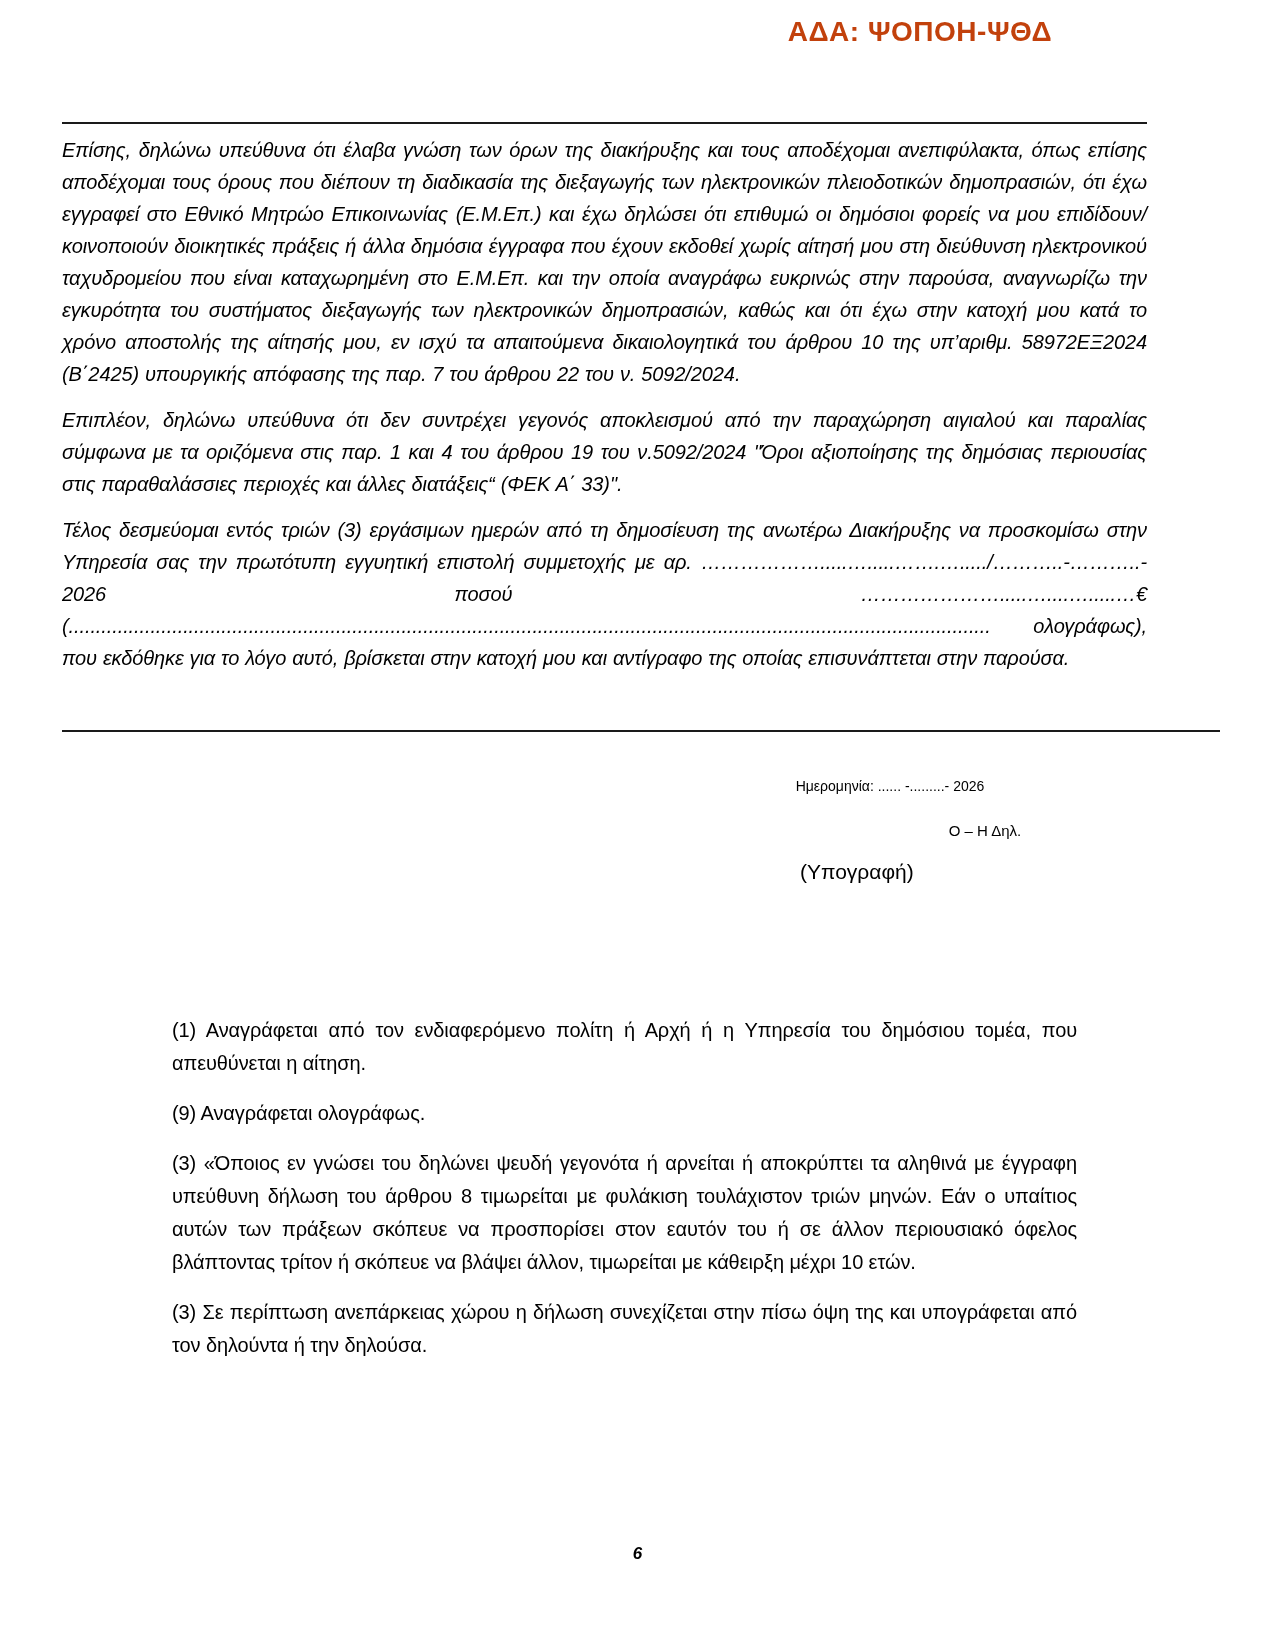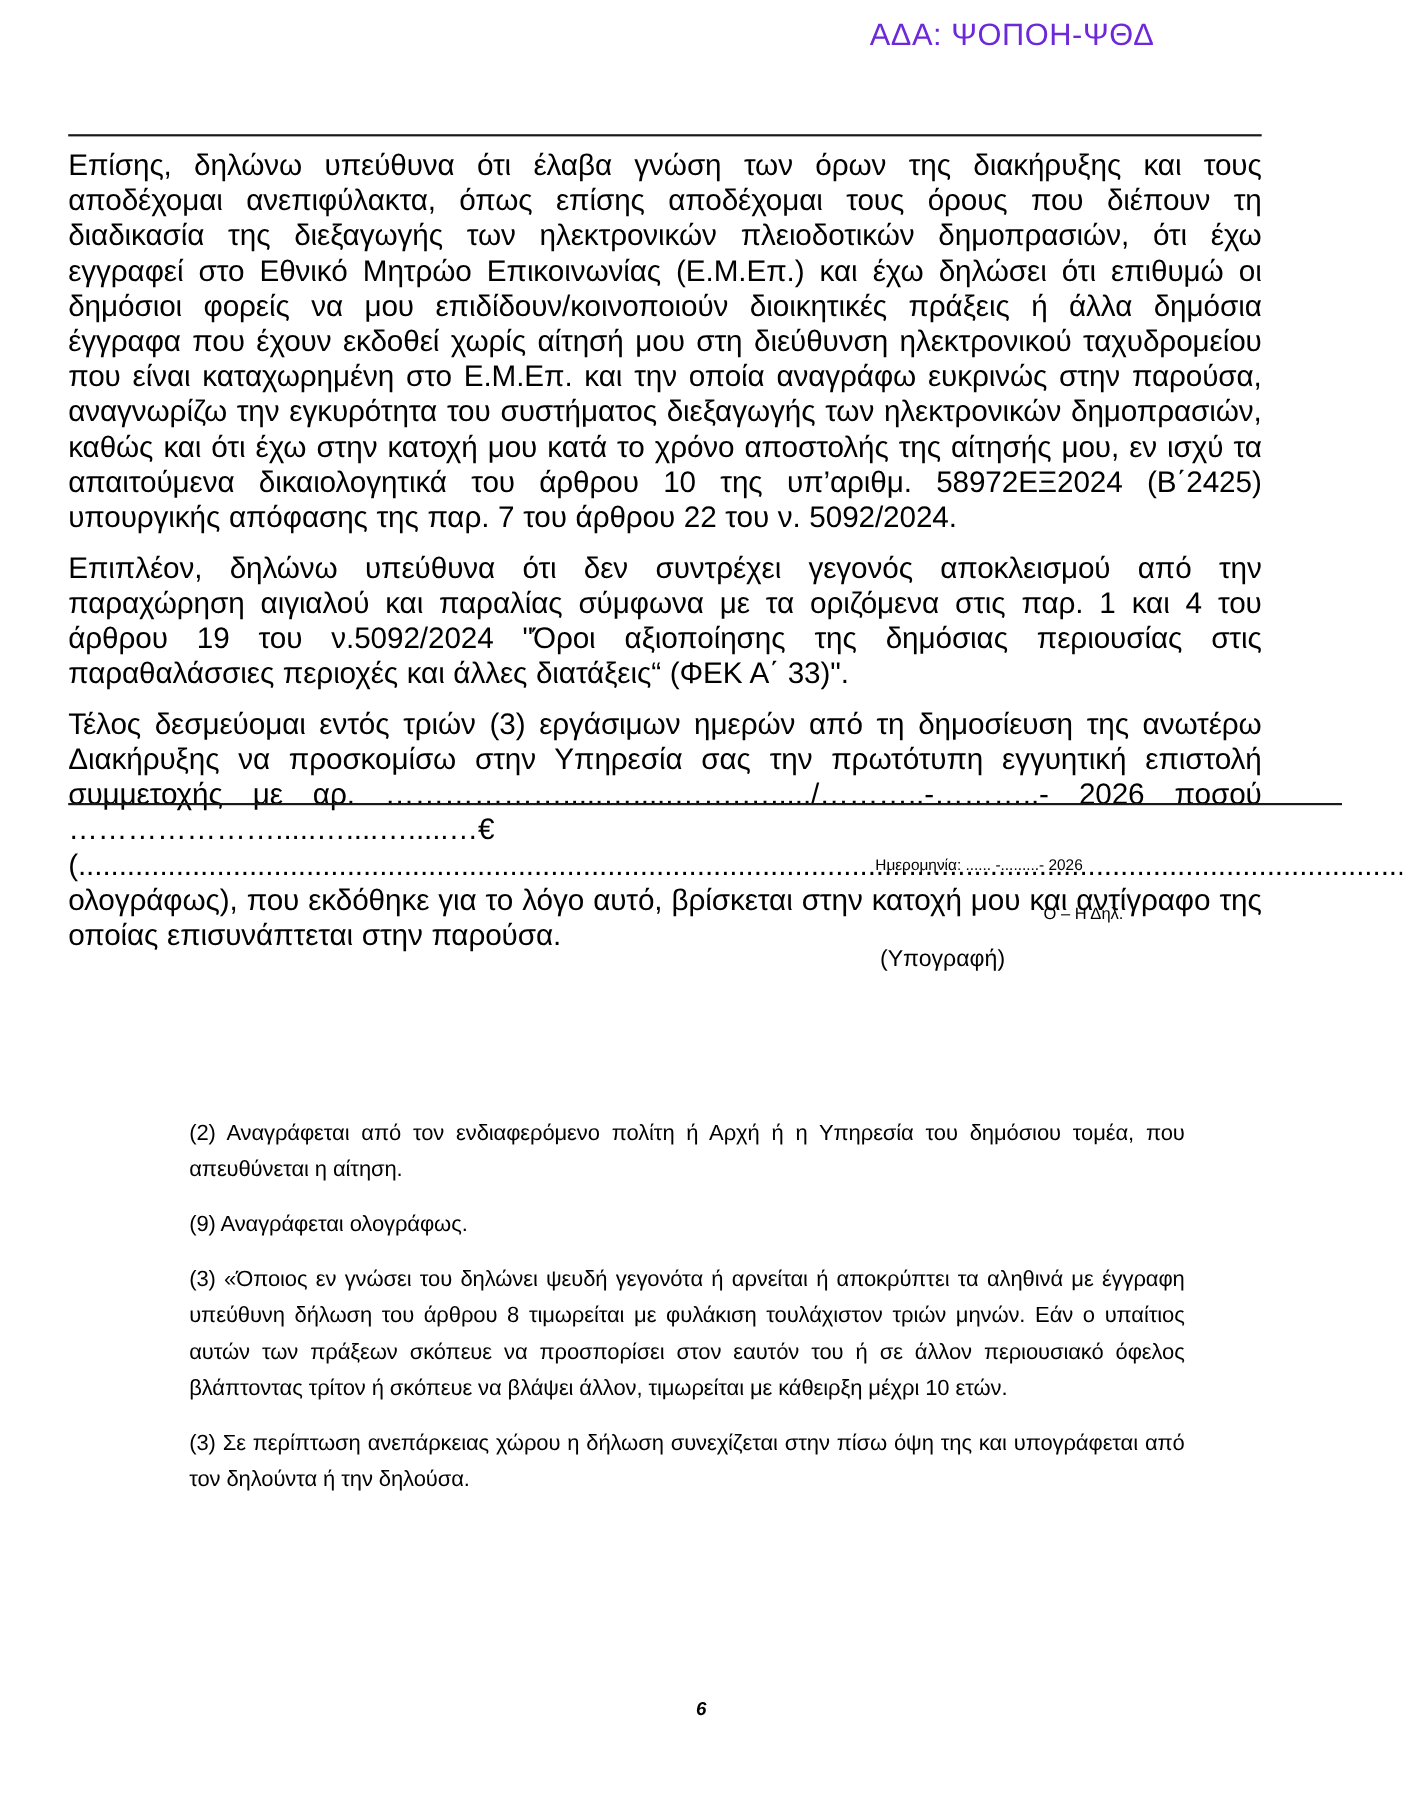--- a/index.html
+++ b/index.html
@@ -17,21 +17,22 @@
     overflow: hidden;
   }
   .ada-code {
     position: absolute;
     top: 16px;
     left: 600px;
     width: 640px;
     text-align: center;
     font-size: 28px;
     letter-spacing: 0.5px;
-    color: #6d28d9;
+    color: #c2410c;
+    font-weight: bold;
   }
   .rule {
     position: absolute;
     height: 2px;
     background: #1a1a1a;
   }
   .rule-top {
     top: 122px;
     left: 62px;
     width: 1085px;
@@ -42,25 +43,26 @@
     width: 1158px;
   }
   .main-text {
     position: absolute;
     top: 134px;
     left: 62px;
     width: 1085px;
   }
   .main-text p {
     margin: 0 0 14px 0;
-    font-size: 27px;
+    font-size: 20px;
     line-height: 32px;
     text-align: justify;
     letter-spacing: -0.1px;
     word-spacing: 0.5px;
+    font-style: italic;
   }
   .date-line {
     position: absolute;
     top: 778px;
     left: 700px;
     width: 380px;
     text-align: center;
     font-size: 14px;
   }
   .declarant-line {
@@ -120,21 +122,21 @@
 
   <div class="rule rule-bottom"></div>
 
   <div class="date-line">Ημερομηνία: ...... -.........- 2026</div>
 
   <div class="declarant-line">Ο – Η Δηλ.</div>
 
   <div class="signature-line">(Υπογραφή)</div>
 
   <div class="footnotes">
-    <p>(2) Αναγράφεται από τον ενδιαφερόμενο πολίτη ή Αρχή ή η Υπηρεσία του δημόσιου τομέα, που απευθύνεται η αίτηση.</p>
+    <p>(1) Αναγράφεται από τον ενδιαφερόμενο πολίτη ή Αρχή ή η Υπηρεσία του δημόσιου τομέα, που απευθύνεται η αίτηση.</p>
     <p>(9) Αναγράφεται ολογράφως.</p>
     <p>(3) «Όποιος εν γνώσει του δηλώνει ψευδή γεγονότα ή αρνείται ή αποκρύπτει τα αληθινά με έγγραφη υπεύθυνη δήλωση του άρθρου 8 τιμωρείται με φυλάκιση τουλάχιστον τριών μηνών. Εάν ο υπαίτιος αυτών των πράξεων σκόπευε να προσπορίσει στον εαυτόν του ή σε άλλον περιουσιακό όφελος βλάπτοντας τρίτον ή σκόπευε να βλάψει άλλον, τιμωρείται με κάθειρξη μέχρι 10 ετών.</p>
     <p>(3) Σε περίπτωση ανεπάρκειας χώρου η δήλωση συνεχίζεται στην πίσω όψη της και υπογράφεται από τον δηλούντα ή την δηλούσα.</p>
   </div>
 
   <div class="page-number">6</div>
 
 </div>
 
 </body></html>

